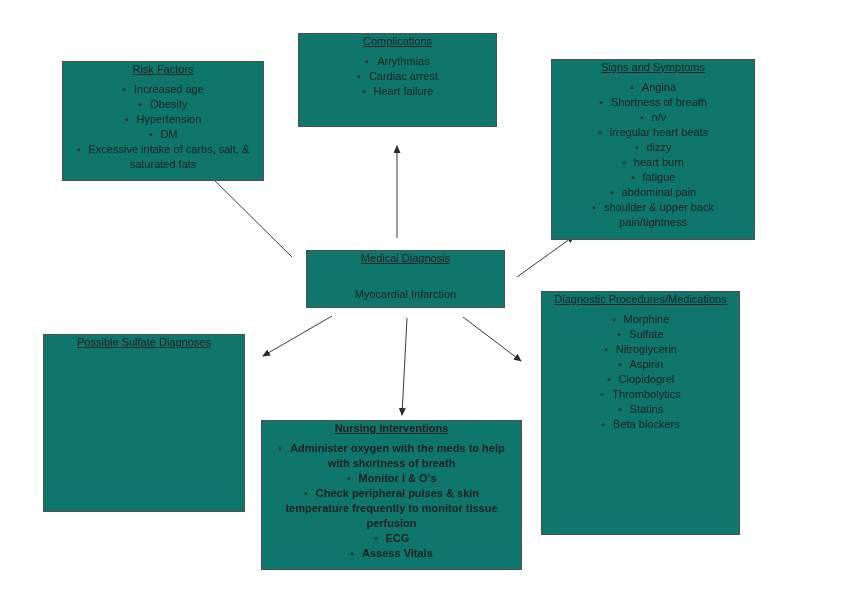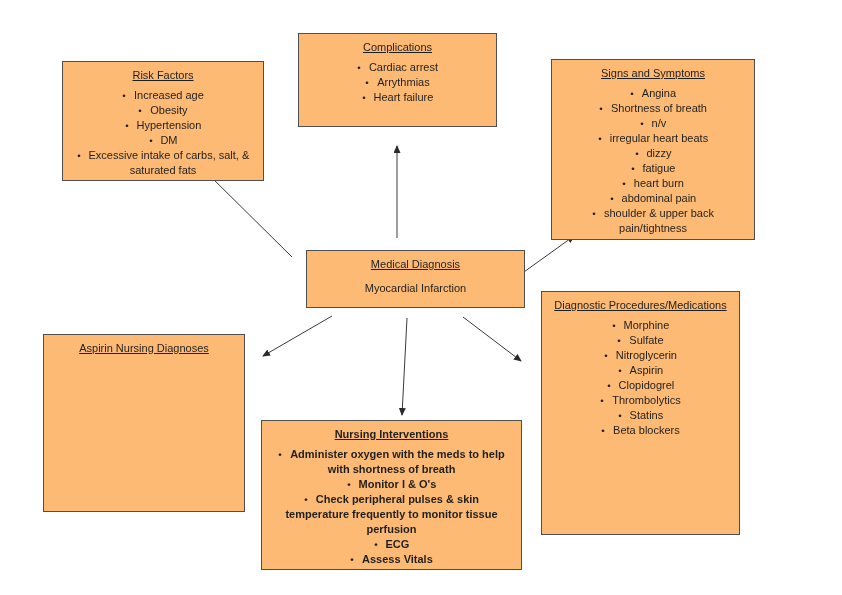--- a/index.html
+++ b/index.html
@@ -19,51 +19,51 @@
   }
   .arrows {
     position: absolute;
     left: 0; top: 0;
     width: 842px; height: 595px;
   }
   .box {
     position: absolute;
     box-sizing: border-box;
     border: 1px solid var(--border-color);
-    background: #fdba74;
+    background: #0f766e;
     text-align: center;
     font-size: 11px;
-    padding: 6px 8px 0 8px;
+    padding: 0 8px 0 8px;
     overflow: hidden;
   }
   .box-title {
     display: inline-block;
     text-decoration: underline;
     line-height: 15px;
     margin-bottom: 5px;
   }
   .box-titlewrap { line-height: 15px; }
   .bullet-item {
     line-height: 15px;
     padding: 0 4px;
   }
   .bullet {
     display: inline-block;
     margin-right: 8px;
     transform: scale(0.9);
   }
   .center-subtitle {
     line-height: 15px;
-    margin-top: 4px;
+    margin-top: 16px;
   }
   
   .box-risk          { left: 62px;  top: 61px;  width: 202px; height: 120px; }
   .box-complications { left: 298px; top: 33px;  width: 199px; height: 94px;  }
   .box-signs         { left: 551px; top: 59px;  width: 204px; height: 181px; }
-  .box-center        { left: 306px; top: 250px; width: 219px; height: 58px;  }
+  .box-center        { left: 306px; top: 250px; width: 199px; height: 58px;  }
   .box-nursing-dx    { left: 43px;  top: 334px; width: 202px; height: 178px; }
   .box-interventions { left: 261px; top: 420px; width: 261px; height: 150px; font-weight: bold; }
   .box-diagnostic    { left: 541px; top: 291px; width: 199px; height: 244px; }
 </style>
 </head>
 <body>
 
 <div class="canvas">
 
   <svg class="arrows" viewBox="0 0 842 595" xmlns="http://www.w3.org/2000/svg">
@@ -87,48 +87,48 @@
         <div class="bullet-item"><span class="bullet">•</span>Obesity</div>
         <div class="bullet-item"><span class="bullet">•</span>Hypertension</div>
         <div class="bullet-item"><span class="bullet">•</span>DM</div>
         <div class="bullet-item"><span class="bullet">•</span>Excessive intake of carbs, salt, &amp; saturated fats</div>
       </div>
   </div>
 
   <div class="box box-complications">
     <div class="box-titlewrap"><span class="box-title">Complications</span></div>
     <div>
+        <div class="bullet-item"><span class="bullet">•</span>Arrythmias</div>
         <div class="bullet-item"><span class="bullet">•</span>Cardiac arrest</div>
-        <div class="bullet-item"><span class="bullet">•</span>Arrythmias</div>
         <div class="bullet-item"><span class="bullet">•</span>Heart failure</div>
       </div>
   </div>
 
   <div class="box box-signs">
     <div class="box-titlewrap"><span class="box-title">Signs and Symptoms</span></div>
     <div>
         <div class="bullet-item"><span class="bullet">•</span>Angina</div>
         <div class="bullet-item"><span class="bullet">•</span>Shortness of breath</div>
         <div class="bullet-item"><span class="bullet">•</span>n/v</div>
         <div class="bullet-item"><span class="bullet">•</span>irregular heart beats</div>
         <div class="bullet-item"><span class="bullet">•</span>dizzy</div>
+        <div class="bullet-item"><span class="bullet">•</span>heart burn</div>
         <div class="bullet-item"><span class="bullet">•</span>fatigue</div>
-        <div class="bullet-item"><span class="bullet">•</span>heart burn</div>
         <div class="bullet-item"><span class="bullet">•</span>abdominal pain</div>
         <div class="bullet-item"><span class="bullet">•</span>shoulder &amp; upper back pain/tightness</div>
       </div>
   </div>
 
   <div class="box box-center">
     <div class="box-titlewrap"><span class="box-title">Medical Diagnosis</span></div>
     <div class="center-subtitle">Myocardial Infarction</div>
   </div>
 
   <div class="box box-nursing-dx">
-    <div class="box-titlewrap"><span class="box-title">Aspirin Nursing Diagnoses</span></div>
+    <div class="box-titlewrap"><span class="box-title">Possible Sulfate Diagnoses</span></div>
   </div>
 
   <div class="box box-interventions">
     <div class="box-titlewrap"><span class="box-title">Nursing Interventions</span></div>
     <div>
         <div class="bullet-item"><span class="bullet">•</span>Administer oxygen with the meds to help with shortness of breath</div>
         <div class="bullet-item"><span class="bullet">•</span>Monitor I &amp; O's</div>
         <div class="bullet-item"><span class="bullet">•</span>Check peripheral pulses &amp; skin temperature frequently to monitor tissue perfusion</div>
         <div class="bullet-item"><span class="bullet">•</span>ECG</div>
         <div class="bullet-item"><span class="bullet">•</span>Assess Vitals</div>

